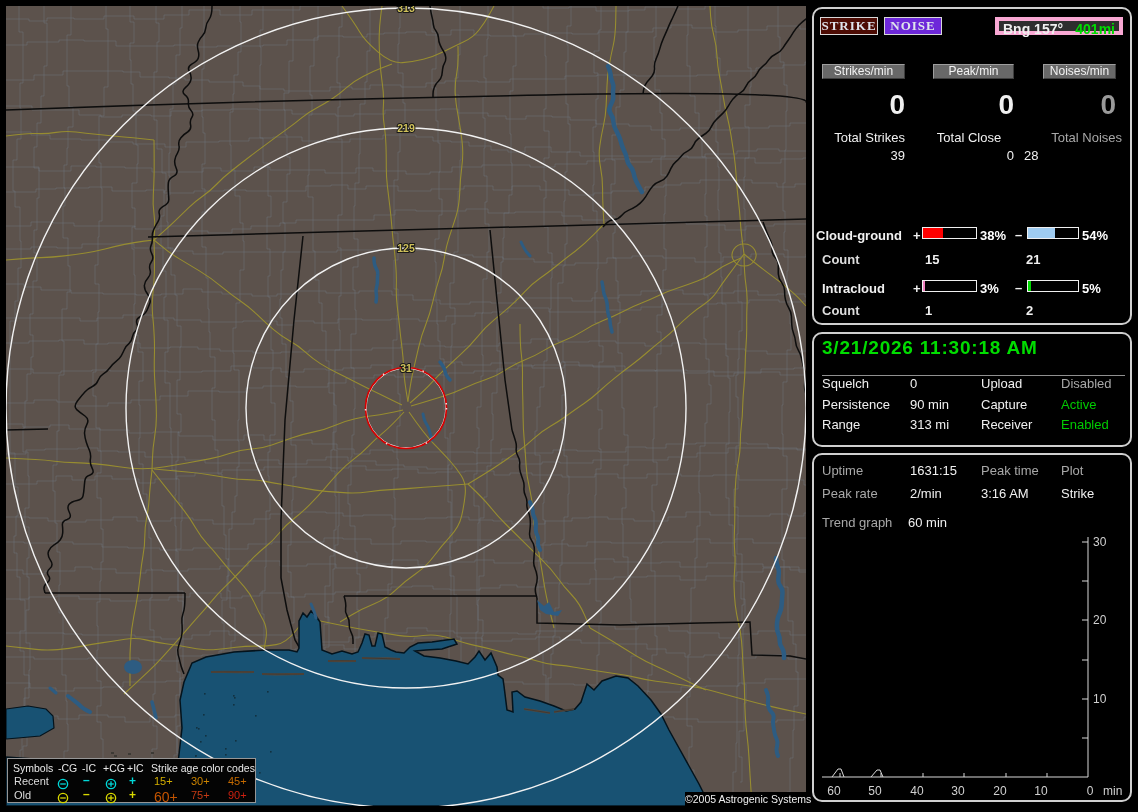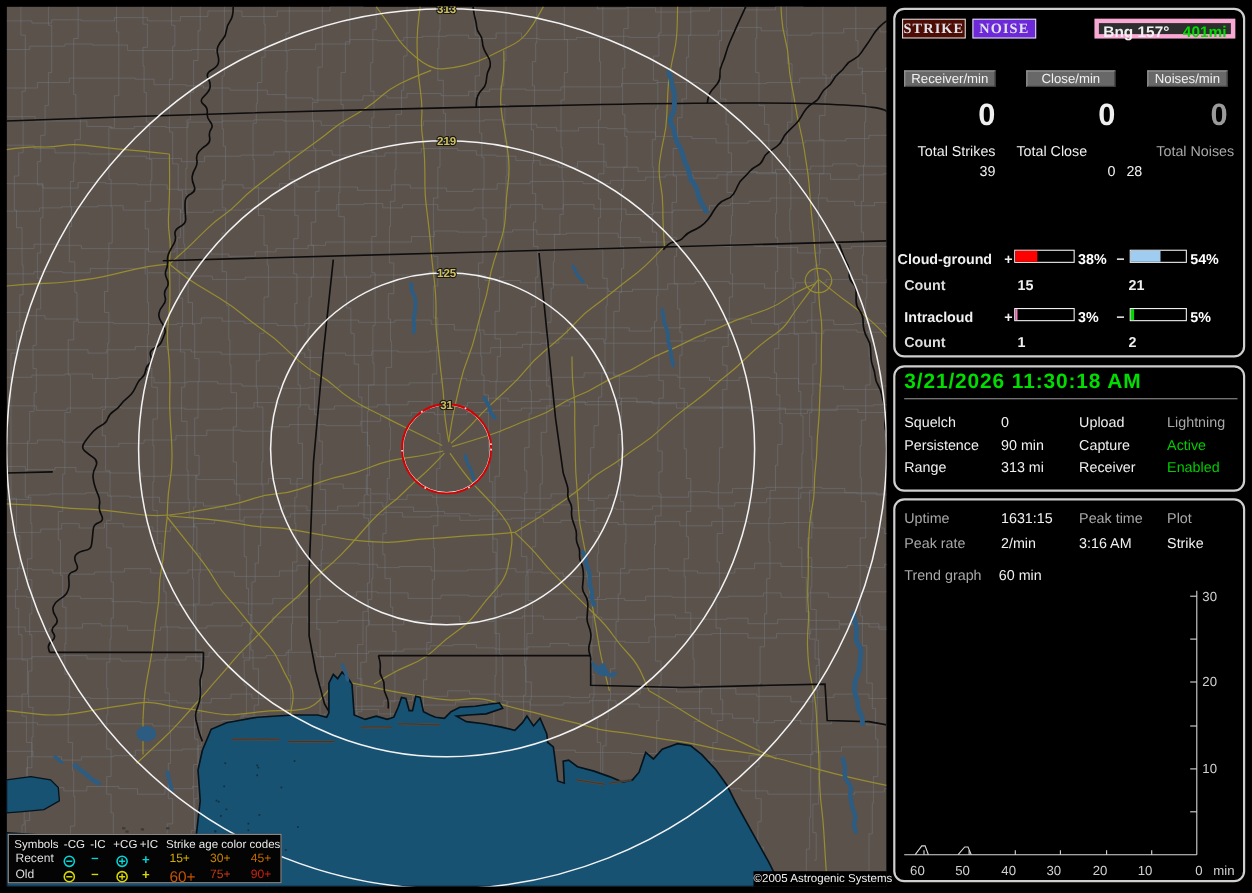--- a/index.html
+++ b/index.html
@@ -238,28 +238,28 @@
   <div class="leg" style="left:183px;top:30px;color:#c43a14;font-size:11px">75+</div>
   <div class="leg" style="left:220px;top:30px;color:#cc2010;font-size:11px">90+</div>
  </div>
  <div class="abs" style="left:679px;top:786px;width:121px;height:14px;background:#000;color:#f0f0f0;font-size:10.5px;text-align:center;line-height:14px;white-space:nowrap">©2005 Astrogenic Systems</div>
 </div>
 
 <div class="panel" style="top:7px;height:318px">
  <div class="btn" style="left:6px;top:8px;width:58px;height:18px;line-height:16px;background:#4d0c04">STRIKE</div>
  <div class="btn" style="left:70px;top:8px;width:58px;height:18px;line-height:16px;background:#6d28d9">NOISE</div>
  <div class="abs" style="left:181px;top:8px;width:128px;height:18px;background:#2e2e2e;border:4px solid #f9a8d4;font-size:14px;font-weight:bold;line-height:16px"><span class="w" style="padding-left:4px">Bng 157°</span><span style="float:right;padding-right:4px;color:#00dd00">401mi</span></div>
- <div class="gbtn" style="left:8px;top:55px;width:83px;height:15px;line-height:13px">Receiver/min</div>
- <div class="gbtn" style="left:119px;top:55px;width:81px;height:15px;line-height:13px">Close/min</div>
+ <div class="gbtn" style="left:8px;top:55px;width:83px;height:15px;line-height:13px">Strikes/min</div>
+ <div class="gbtn" style="left:119px;top:55px;width:81px;height:15px;line-height:13px">Peak/min</div>
  <div class="gbtn" style="left:229px;top:55px;width:73px;height:15px;line-height:13px">Noises/min</div>
  <div class="abs w" style="left:0;top:80px;width:91px;text-align:right;font-size:28px;font-weight:bold">0</div>
  <div class="abs w" style="left:110px;top:80px;width:90px;text-align:right;font-size:28px;font-weight:bold">0</div>
  <div class="abs" style="left:210px;top:80px;width:92px;text-align:right;font-size:28px;font-weight:bold;color:#9a9a9a">0</div>
  <div class="abs w" style="left:0;top:121px;width:91px;text-align:right;font-size:13px">Total Strikes</div>
- <div class="abs w" style="left:110px;top:121px;width:90px;text-align:left;font-size:13px">Total Close</div>
+ <div class="abs w" style="left:110px;top:121px;width:90px;text-align:center;font-size:13px">Total Close</div>
  <div class="abs gy" style="left:210px;top:121px;width:98px;text-align:right;font-size:13px">Total Noises</div>
  <div class="abs w" style="left:0;top:139px;width:91px;text-align:right;font-size:13px">39</div>
  <div class="abs w" style="left:110px;top:139px;width:90px;text-align:right;font-size:13px">0</div>
  <div class="abs w" style="left:210px;top:139px;width:98px;font-size:13px">28</div>
  <div class="abs w" style="left:2px;top:219px;font-size:13px;font-weight:bold">Cloud-ground</div>
  <div class="abs w" style="left:99px;top:219px;font-size:13px;font-weight:bold">+</div>
  <div class="bar" style="left:108px;top:218px;width:55px">
       <div style="width:38%;background:#ff0000"></div>
     </div>
  <div class="pct" style="left:166px;top:219px">38%</div>
@@ -281,25 +281,25 @@
  <div class="bar" style="left:213px;top:271px;width:52px">
       <div style="width:6%;background:#00d800"></div>
     </div>
  <div class="pct" style="left:268px;top:272px">5%</div>
  <div class="abs" style="left:8px;top:294px;font-size:13px;font-weight:bold;color:#ddd">Count</div>
  <div class="abs w" style="left:111px;top:294px;font-size:13px;font-weight:bold">1</div>
  <div class="abs w" style="left:212px;top:294px;font-size:13px;font-weight:bold">2</div>
 </div>
 
 <div class="panel" style="top:332px;height:115px">
- <div class="abs" style="left:8px;top:3px;width:303px;font-size:19px;font-weight:bold;color:#00dd00;border-bottom:1px solid #909090;padding-bottom:3px;letter-spacing:0.8px">3/21/2026 11:30:18 AM</div>
+ <div class="abs" style="left:8px;top:3px;width:303px;font-size:19px;font-weight:bold;color:#00dd00;border-bottom:1px solid #909090;padding-bottom:16px;letter-spacing:0.8px">3/21/2026 11:30:18 AM</div>
  <div class="lbl w" style="left:8px;top:42px">Squelch</div>
     <div class="lbl w" style="left:96px;top:42px">0</div>
  <div class="lbl w" style="left:167px;top:42px">Upload</div>
-    <div class="lbl gy" style="left:247px;top:42px">Lightning</div>
+    <div class="lbl gy" style="left:247px;top:42px">Disabled</div>
  <div class="lbl w" style="left:8px;top:63px">Persistence</div>
     <div class="lbl w" style="left:96px;top:63px">90 min</div>
  <div class="lbl w" style="left:167px;top:63px">Capture</div>
     <div class="lbl gn" style="left:247px;top:63px">Active</div>
  <div class="lbl w" style="left:8px;top:83px">Range</div>
     <div class="lbl w" style="left:96px;top:83px">313 mi</div>
  <div class="lbl w" style="left:167px;top:83px">Receiver</div>
     <div class="lbl gn" style="left:247px;top:83px">Enabled</div>
 </div>
 

